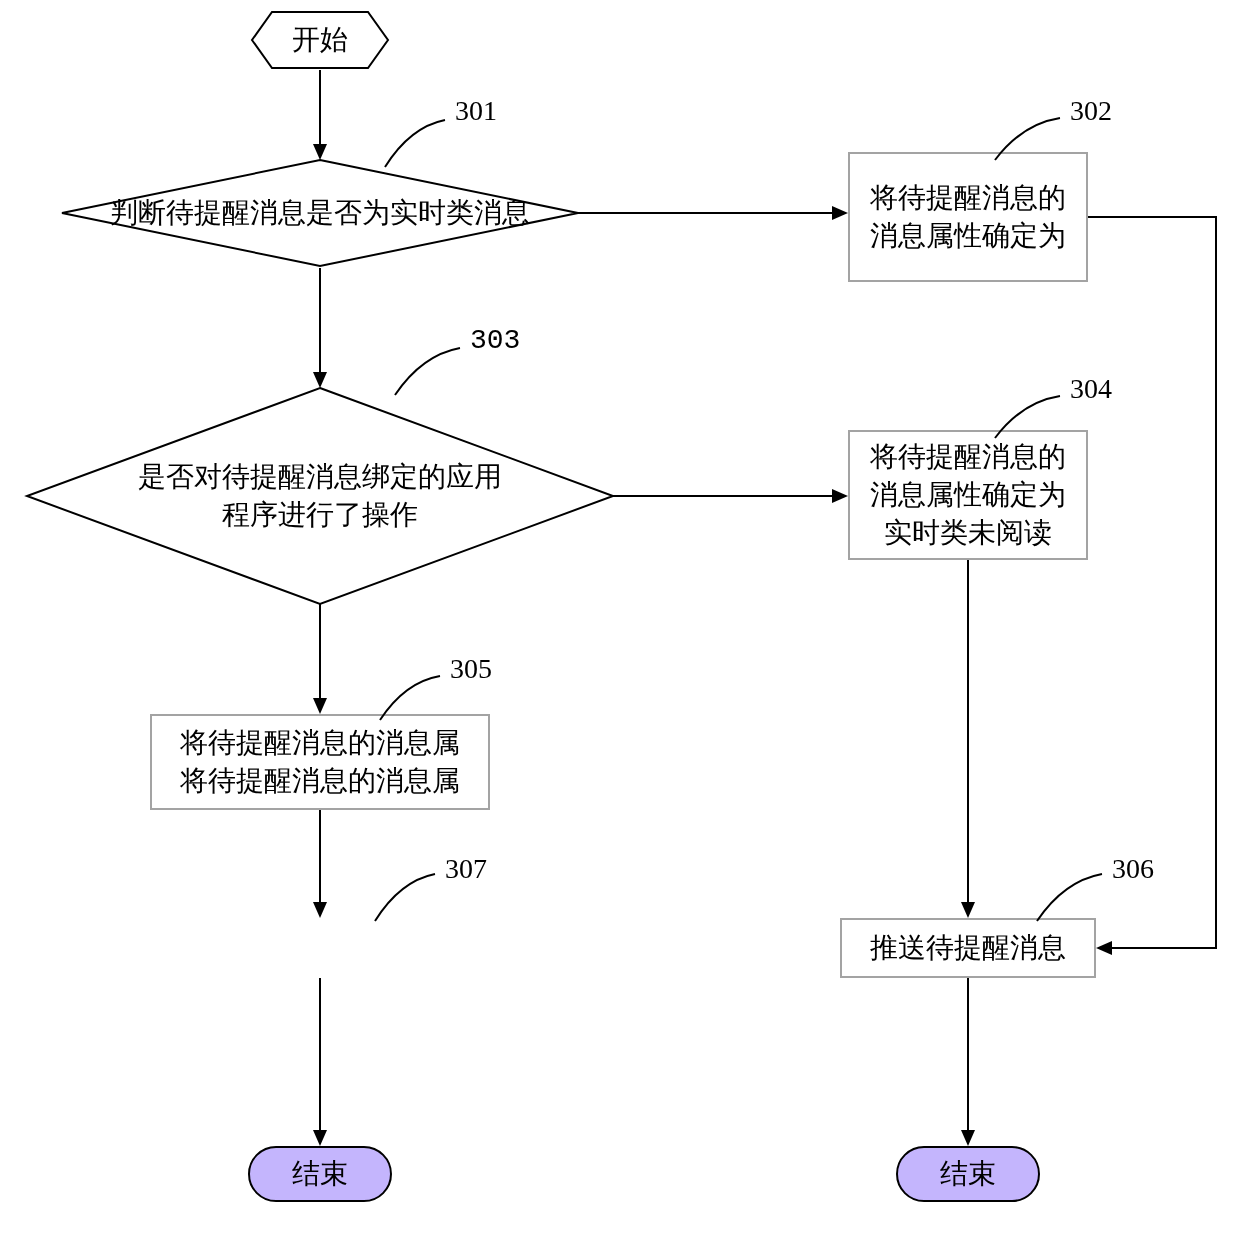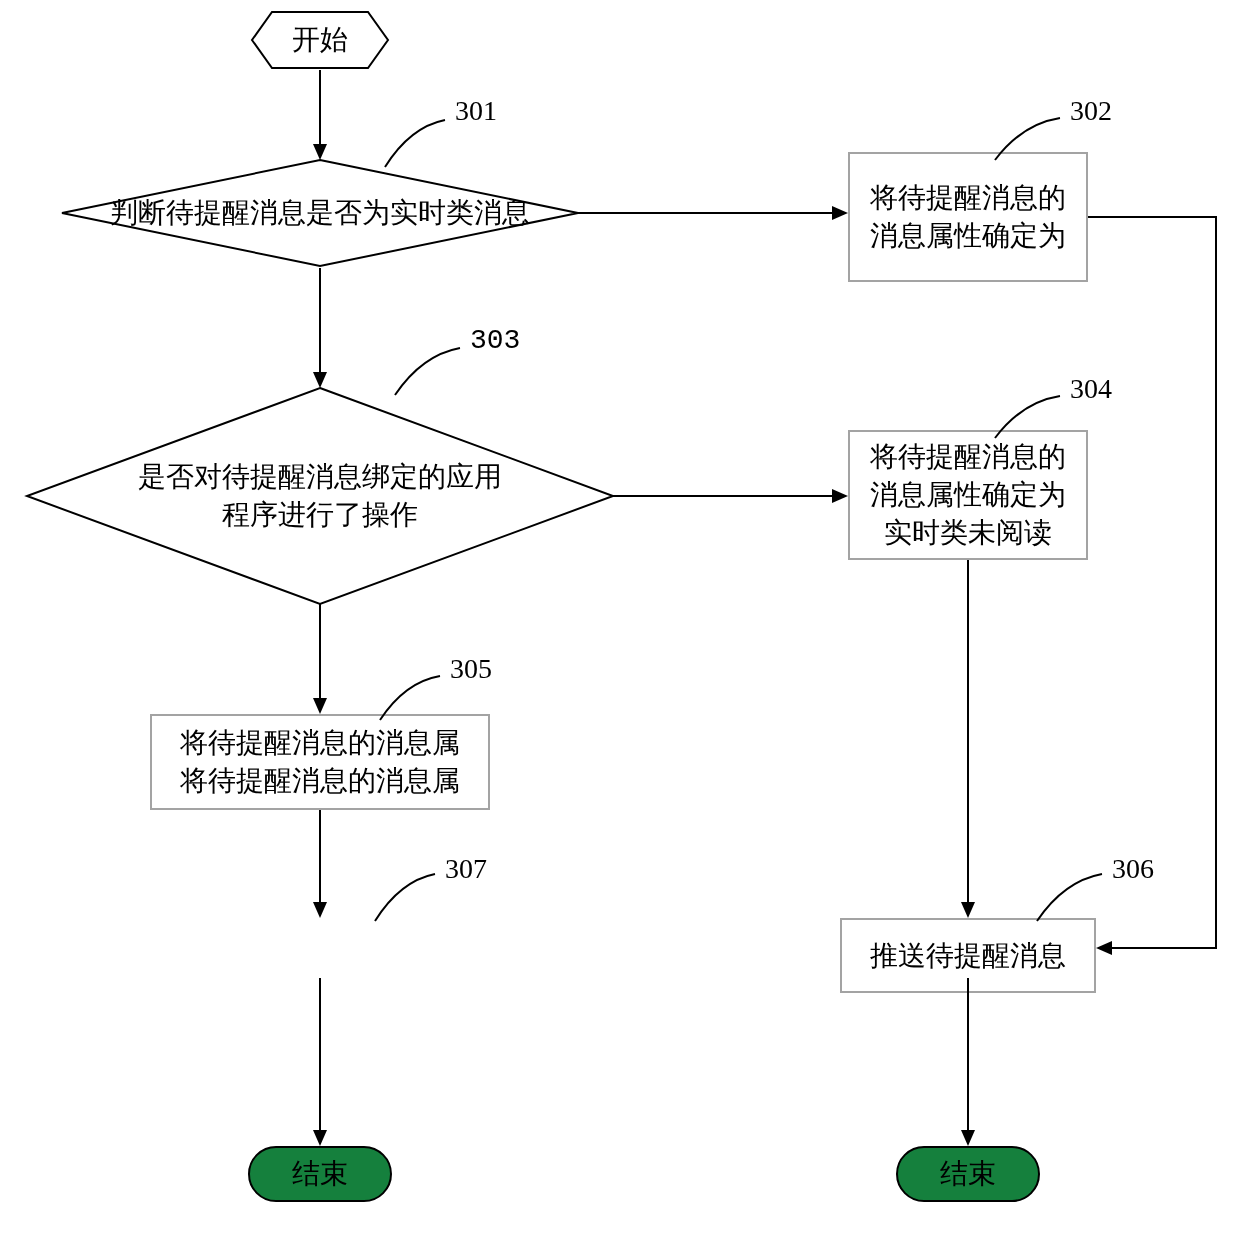--- a/index.html
+++ b/index.html
@@ -17,21 +17,21 @@
 
   
   .terminator {
     position: absolute;
     border: 2px solid #000;
     border-radius: 999px;
     display: flex;
     align-items: center;
     justify-content: center;
     font-size: 28px;
-    background: #15803d;
+    background: #c4b5fd;
     box-sizing: border-box;
   }
 
   
   .process {
     position: absolute;
     border: 2px solid #a3a3a3;
     background: #fff;
     display: flex;
     align-items: center;
@@ -231,21 +231,21 @@
 
   <div class="terminator" data-name="end-node-left" style="left:248px; top:1146px; width:144px; height:56px;">
     <span data-name="end-left-label">结束</span>
   </div>
 
   <svg class="connector" data-name="edge-304-306" style="left:958px; top:560px; width:20px; height:358px;" viewBox="0 0 20 358">
     <line x1="10" y1="0" x2="10" y2="342"></line>
     <polygon class="arrowhead" points="10,358 3,342 17,342"></polygon>
   </svg>
 
-  <div class="process" data-name="process-306" style="left:840px; top:918px; width:256px; height:75px;">
+  <div class="process" data-name="process-306" style="left:840px; top:918px; width:256px; height:60px;">
     <span data-name="process-306-text">推送待提醒消息</span>
   </div>
 
   <svg class="leader" data-name="leader-306" style="left:1032px; top:866px; width:75px; height:60px;" viewBox="0 0 75 60">
     <path d="M5,55 Q32,15 70,8" stroke="#000" stroke-width="2" fill="none"></path>
   </svg>
   <div class="step-num" data-name="step-306" style="left:1112px; top:853px;">306</div>
 
   <svg class="connector" data-name="edge-306-end" style="left:958px; top:978px; width:20px; height:168px;" viewBox="0 0 20 168">
     <line x1="10" y1="0" x2="10" y2="152"></line>

